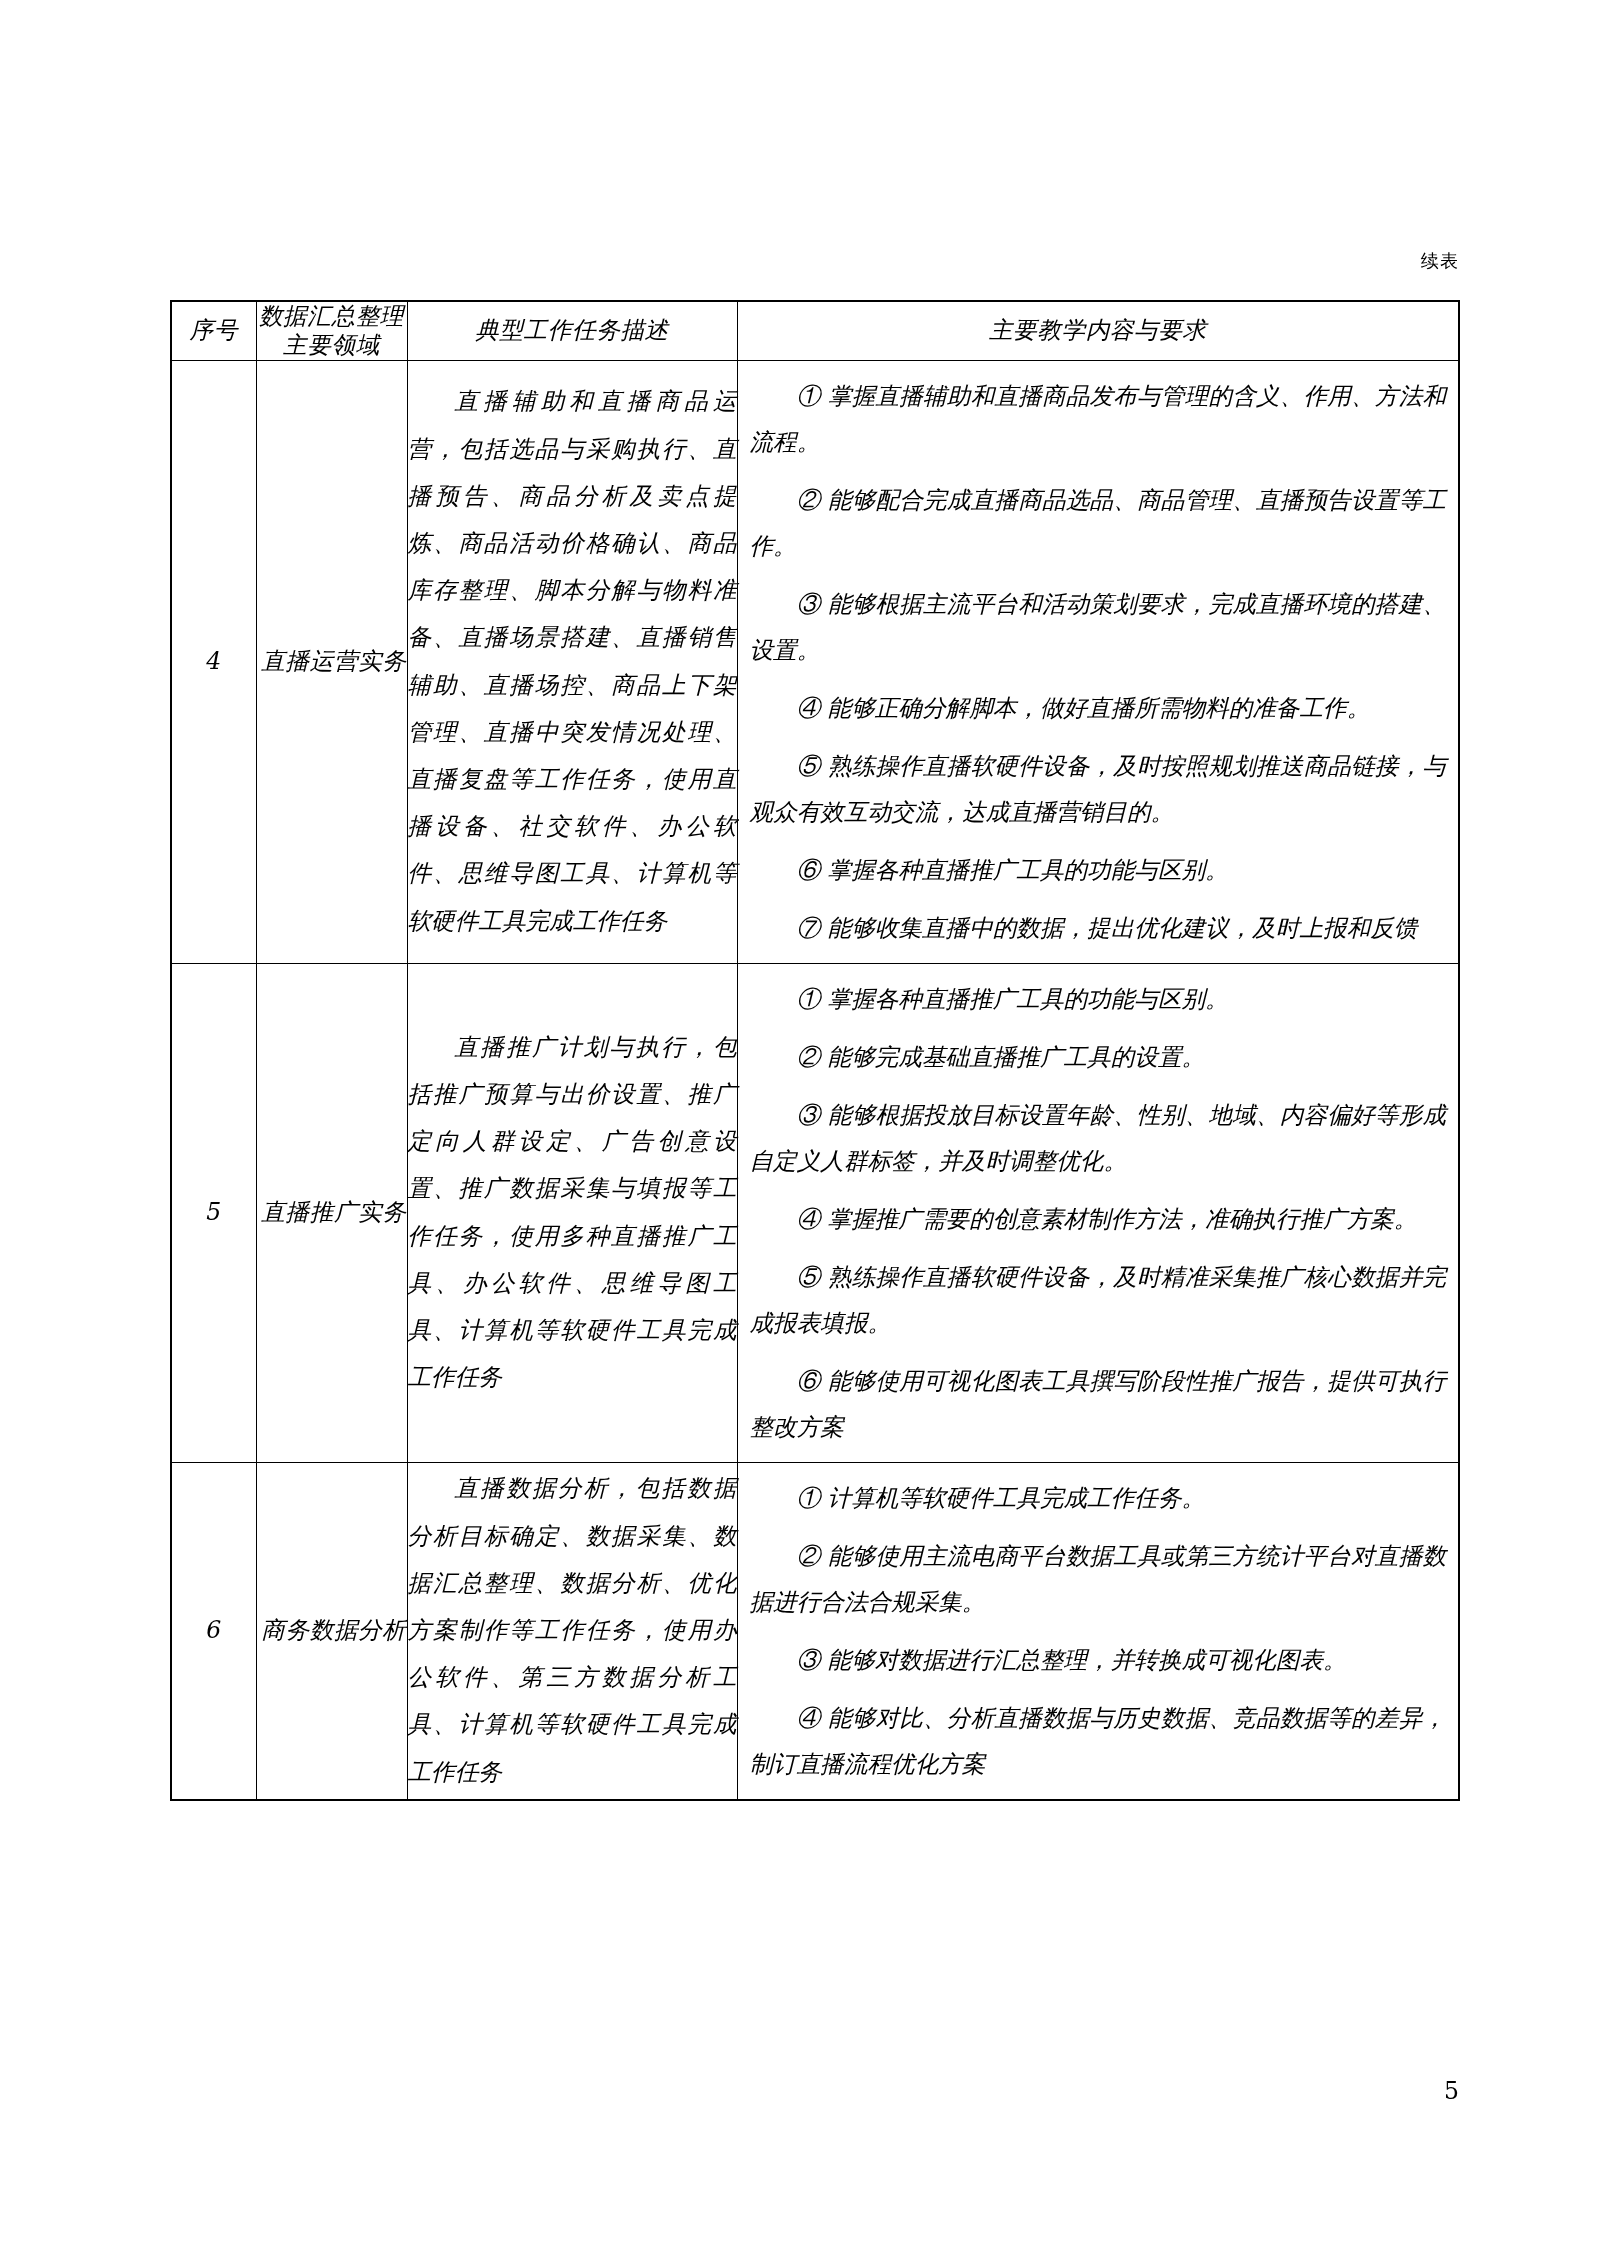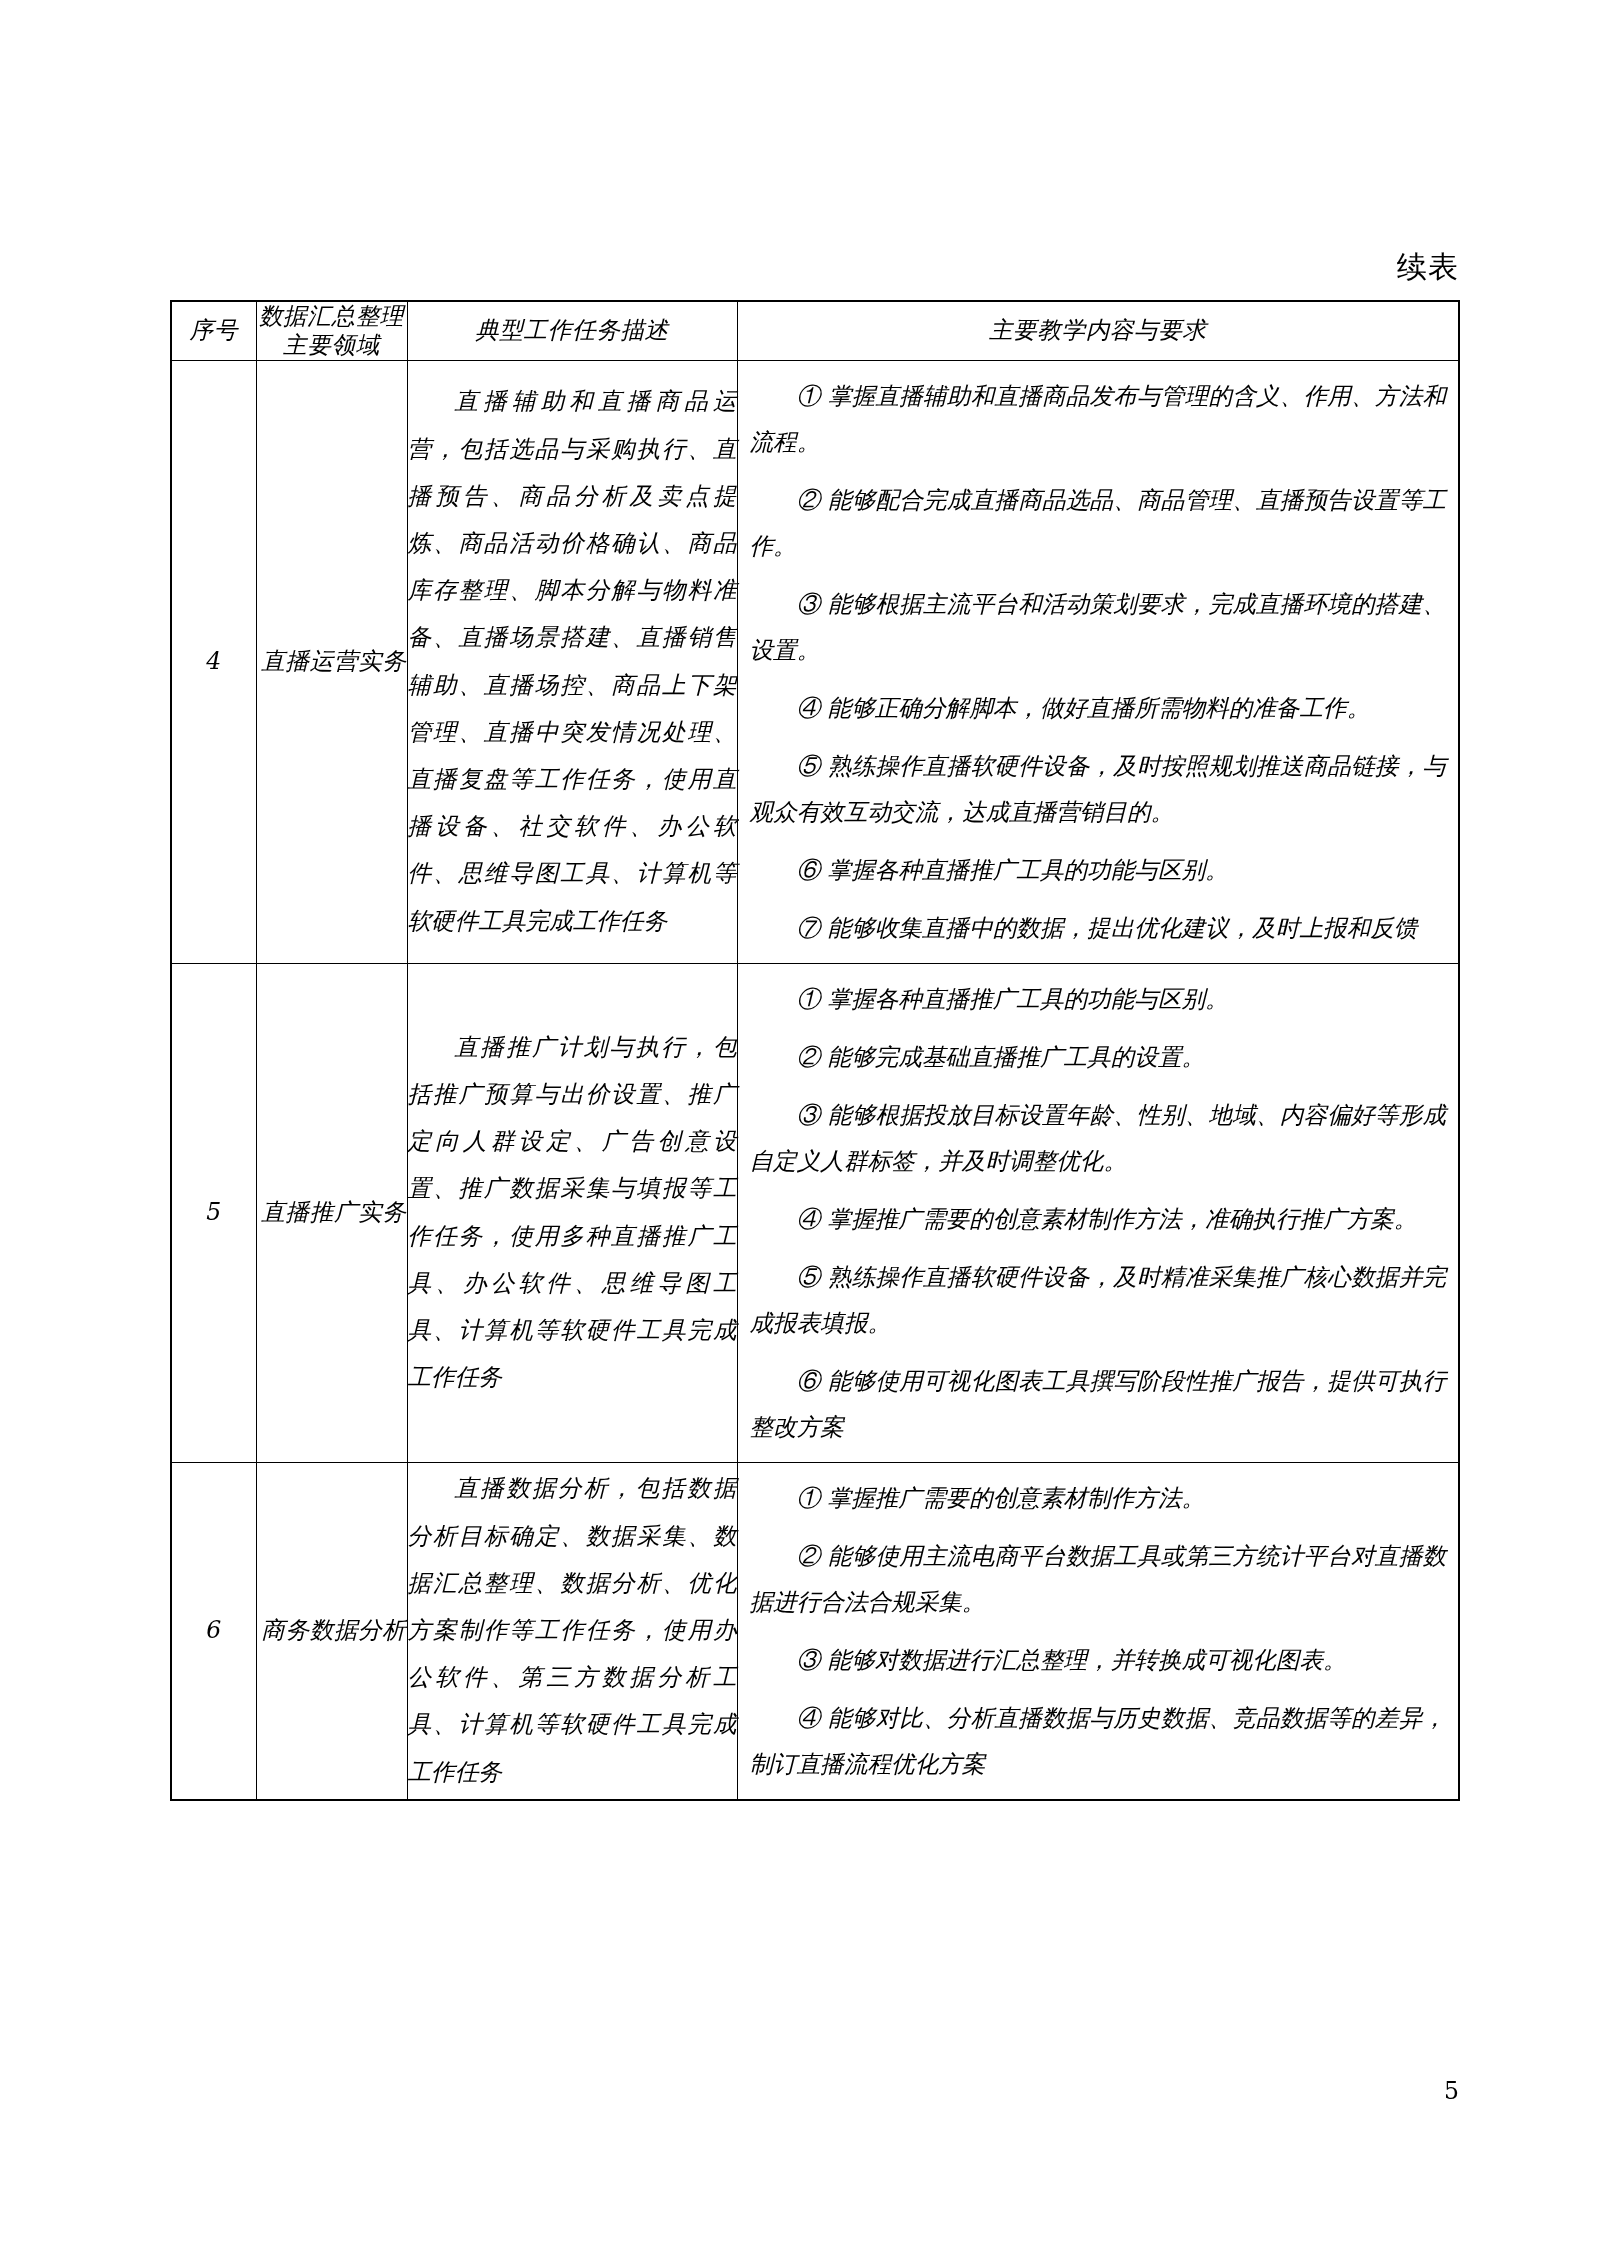--- a/index.html
+++ b/index.html
@@ -24,21 +24,21 @@
     height: 2261px;
     box-sizing: border-box;
     padding: 0;
   }
 
   
   .cont-label {
     position: absolute;
     right: 163px;
     top: 252px;
-    font-size: 30px;
+    font-size: 18px;
     letter-spacing: 1.1px;
     line-height: 1;
     white-space: nowrap;
   }
 
   
   .tbl-wrap {
     position: absolute;
     left: 170px;
     top: 300px;
@@ -174,21 +174,21 @@
             <p>⑤  熟练操作直播软硬件设备，及时精准采集推广核心数据并完成报表填报。</p>
             <p>⑥  能够使用可视化图表工具撰写阶段性推广报告，提供可执行整改方案</p>
           </td>
         </tr>
 
         <tr>
           <td class="c-num">6</td>
           <td class="c-area">商务数据分析</td>
           <td class="c-desc">直播数据分析，包括数据分析目标确定、数据采集、数据汇总整理、数据分析、优化方案制作等工作任务，使用办公软件、第三方数据分析工具、计算机等软硬件工具完成工作任务</td>
           <td class="c-req">
-            <p>①  掌握推广需要的创意素材制作方法。</p>
+            <p>①  计算机等软硬件工具完成工作任务。</p>
             <p>②  能够使用主流电商平台数据工具或第三方统计平台对直播数据进行合法合规采集。</p>
             <p>③  能够对数据进行汇总整理，并转换成可视化图表。</p>
             <p>④  能够对比、分析直播数据与历史数据、竞品数据等的差异，制订直播流程优化方案</p>
           </td>
         </tr>
       </tbody>
     </table>
   </div>
 
   <div class="page-num">5</div>

